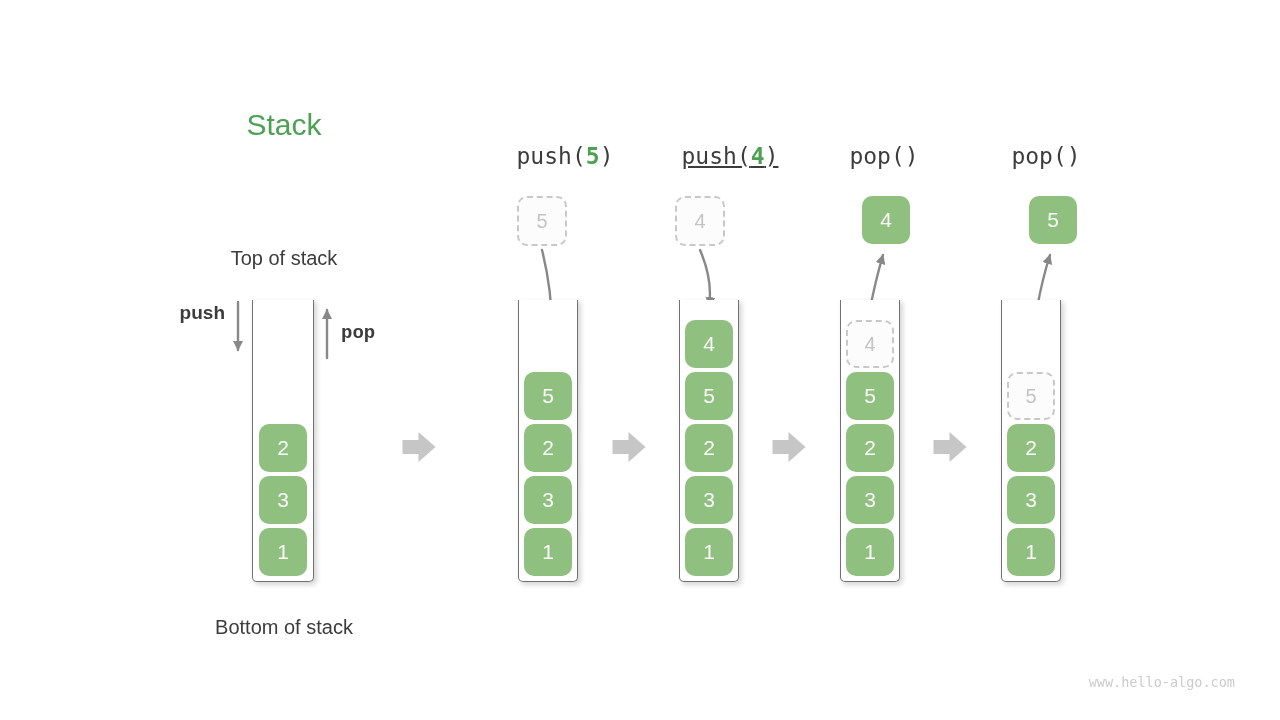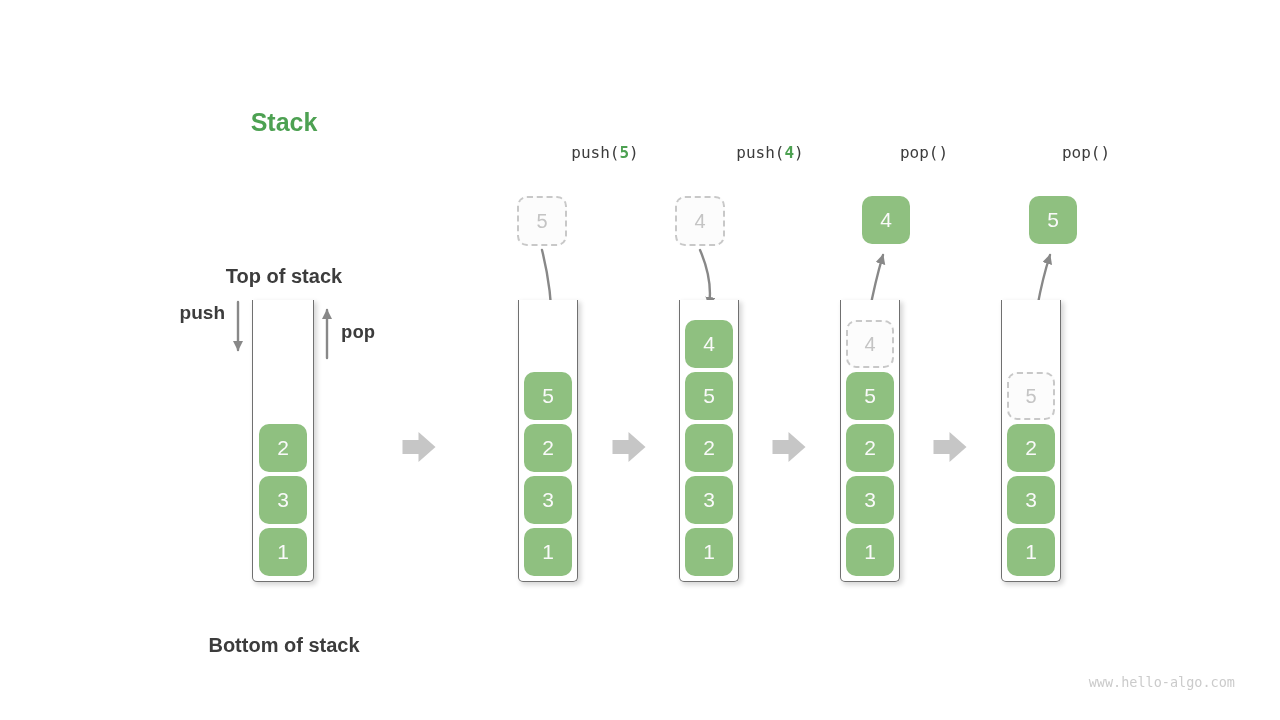--- a/index.html
+++ b/index.html
@@ -37,34 +37,33 @@
     fill: none;
     stroke-linecap: round;
   }
   .arrowhead { fill: var(--arrow-gray); }
   .block-arrow { fill: var(--block-arrow-gray); }
 
   .diagram-title {
     position: absolute;
     left: 284px; top: 108px;
     transform: translateX(-50%);
-    font-size: 25px;
-    font-weight: 700;
+    font-size: 30px;
+    font-weight: 400;
     color: var(--accent-green);
     white-space: nowrap;
     text-align: center;
   }
   .side-label {
     position: absolute;
     transform: translateX(-50%);
     font-size: 20px;
-    font-weight: 700;
+    font-weight: 400;
     color: var(--text-dark);
     white-space: nowrap;
-    margin-top: 18px;
   }
   .pushpop-label {
     position: absolute;
     font-size: 19px;
     font-weight: 700;
     color: var(--text-dark);
     white-space: nowrap;
   }
   .stack-container {
     position: absolute;
@@ -92,25 +91,24 @@
     background: var(--ghost-bg);
     border: 2px dashed var(--ghost-border);
     color: var(--ghost-text);
     font-size: 20px;
   }
   .op-label {
     position: absolute;
     top: 143px;
     transform: translateX(-50%);
     font-family: "DejaVu Sans Mono", monospace;
-    font-size: 16px;
+    font-size: 23px;
     color: var(--text-dark);
     white-space: nowrap;
     z-index: 2;
-    margin-left: 40px;
   }
   .op-label .op-arg {
     color: var(--accent-green);
     font-weight: 700;
   }
   .watermark {
     position: absolute;
     right: 45px; top: 674px;
     font-family: "DejaVu Sans Mono", monospace;
     font-size: 13.5px;
@@ -175,21 +173,21 @@
       <div class="box" style="left: 846px; top: 528px; width: 48px; height: 48px;">1</div>
       <div class="stack-container" style="left: 1001px; width: 60px;"></div>
       <div class="box ghost" style="left: 1007px; top: 372px; width: 48px; height: 48px;">5</div>
       <div class="box" style="left: 1007px; top: 424px; width: 48px; height: 48px;">2</div>
       <div class="box" style="left: 1007px; top: 476px; width: 48px; height: 48px;">3</div>
       <div class="box" style="left: 1007px; top: 528px; width: 48px; height: 48px;">1</div>
     </div>
   <div id="ops-layer">
       <div class="op-label" style="left: 565px;"><span class="op-prefix">push(</span><span class="op-arg">5</span><span class="op-suffix">)</span></div>
       <div class="box ghost" style="left: 517px; top: 196px; width: 50px; height: 50px;">5</div>
-      <div class="op-label" style="left: 730px;"><span class="op-prefix">push(</span><span class="op-arg">4</span><span class="op-suffix">)</span></div>
+      <div class="op-label" style="left: 730px; text-decoration: underline;"><span class="op-prefix">push(</span><span class="op-arg">4</span><span class="op-suffix">)</span></div>
       <div class="box ghost" style="left: 675px; top: 196px; width: 50px; height: 50px;">4</div>
       <div class="op-label" style="left: 884px;"><span class="op-prefix">pop(</span><span class="op-arg"></span><span class="op-suffix">)</span></div>
       <div class="box" style="left: 862px; top: 196px; width: 48px; height: 48px;">4</div>
       <div class="op-label" style="left: 1046px;"><span class="op-prefix">pop(</span><span class="op-arg"></span><span class="op-suffix">)</span></div>
       <div class="box" style="left: 1029px; top: 196px; width: 48px; height: 48px;">5</div>
     </div>
 
   <div class="watermark">www.hello-algo.com</div>
 </div>
 

